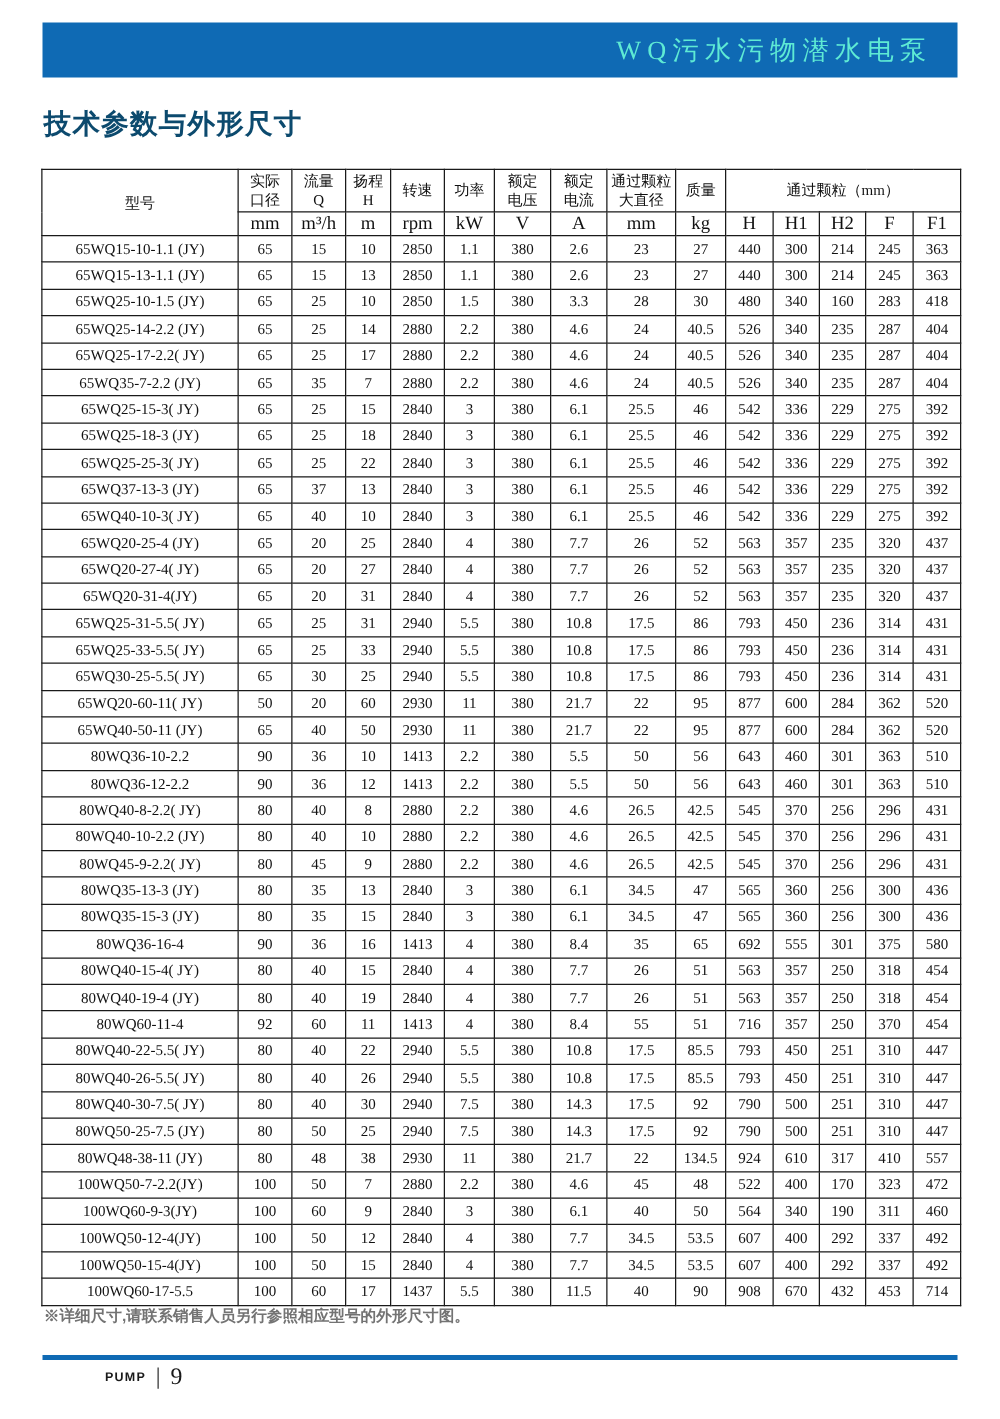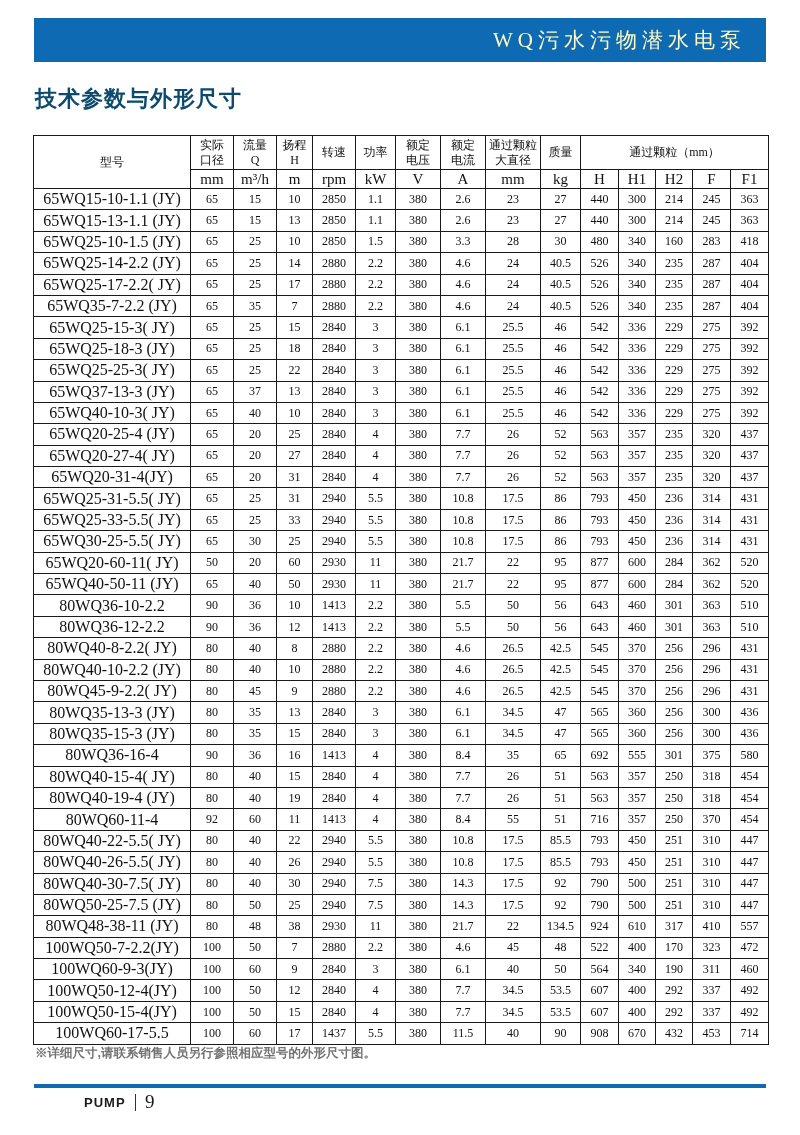--- a/index.html
+++ b/index.html
@@ -6,21 +6,21 @@
   body{
     width:800px;height:1135px;background:#ffffff;position:relative;
     font-family:"Liberation Serif",serif;color:#111;
   }
   .topbar{
     position:absolute;left:34px;top:18px;width:732px;height:44px;
     background:#0f6ab4;display:flex;align-items:center;justify-content:flex-end;
     box-sizing:border-box;padding-right:20px;
   }
   .topbar-title{
-    color:#fef9c3;font-size:21px;letter-spacing:5px;
+    color:#5eead4;font-size:21px;letter-spacing:5px;
     font-family:"Liberation Serif",serif;font-weight:500;
   }
   .page-title{
     position:absolute;left:35px;top:84px;
     font-family:"Liberation Sans",sans-serif;font-weight:bold;
     font-size:22px;letter-spacing:1px;color:#0c4a6e;
   }
   table.spec{
     position:absolute;left:33px;top:135px;width:735px;
     border-collapse:collapse;table-layout:fixed;
@@ -28,35 +28,35 @@
   .spec th,.spec td{
     border:1px solid #1a1a1a;text-align:center;vertical-align:middle;
     padding:0;overflow:hidden;white-space:nowrap;
   }
   .spec thead th{
     font-weight:normal;font-size:12px;line-height:1.2;background:#fff;
   }
   .spec thead .hdr-name{white-space:pre-line;height:33px;}
   .spec thead .hdr-unit{height:17px;font-size:15px;}
   .spec tbody td{height:20.4px;font-size:12px;}
-  .spec tbody td.model-cell{font-size:16px;}
+  .spec tbody td.model-cell{font-size:12px;}
   .note{
     position:absolute;left:35px;top:1045px;
     font-family:"Liberation Sans",sans-serif;font-weight:bold;
     font-size:12.5px;color:#737373;
   }
   .footer-rule{
     position:absolute;left:34px;top:1084px;width:732px;height:4px;background:#0f6ab4;
   }
   .footer{
     position:absolute;left:84px;top:1091px;display:flex;align-items:center;gap:9px;
   }
   .footer-brand{
     font-family:"Liberation Sans",sans-serif;font-weight:bold;
-    font-size:13px;letter-spacing:1px;color:#1a1a1a;
+    font-size:10px;letter-spacing:1px;color:#1a1a1a;
   }
   .footer-divider{width:1.5px;height:17px;background:#333;}
   .footer-page{
     font-family:"Liberation Serif",serif;font-size:19px;color:#1a1a1a;
   }
 </style>
 </head>
 <body>
 
 <div class="topbar">

